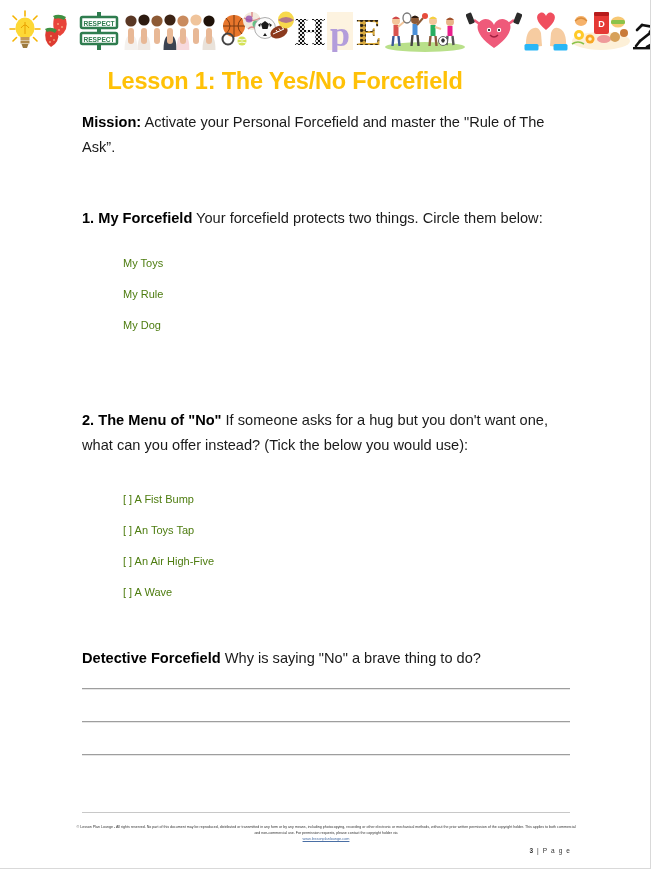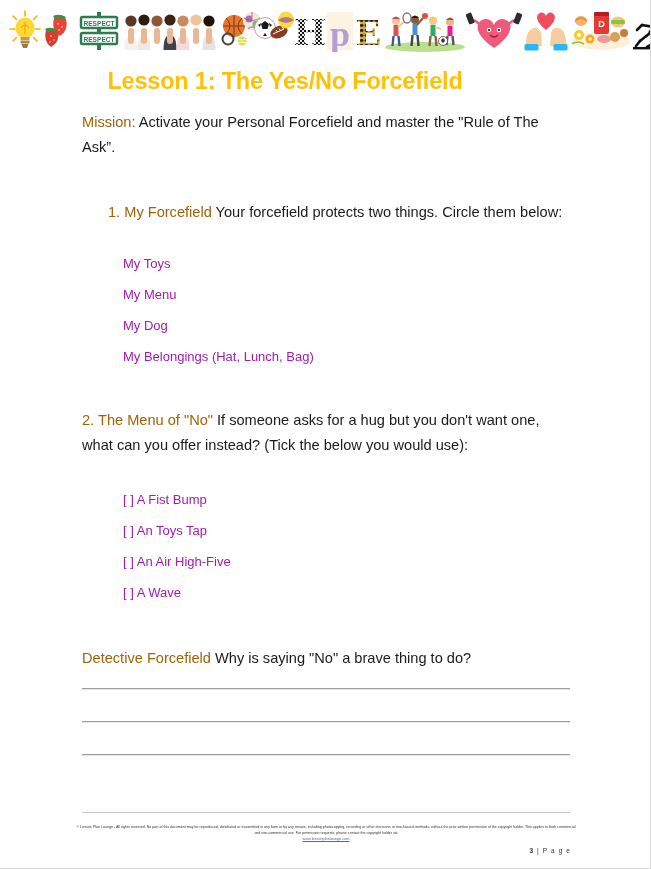--- a/index.html
+++ b/index.html
@@ -57,34 +57,34 @@
 
   
   .body-block {
     position: absolute;
     left: 82px;
     width: 488px;
     font-size: 14.6px;
     line-height: 25px;
     color: #1a1a1a;
   }
-  .body-block b { font-weight: normal; color: #a16207; }
+  .body-block b { font-weight: bold; color: #000000; }
 
   .mission { top: 110px; }
-  .q1 { top: 200px; margin-left: 26px; }
+  .q1 { top: 206px; }
   .q2 { top: 408px; }
   .reflection { top: 646px; }
 
   
   .option-list {
     position: absolute;
     left: 123px;
     width: 440px;
-    font-size: 13px;
-    color: #a21caf;
+    font-size: 11px;
+    color: #4d7c0f;
   }
   .option-list .opt {
     height: 31px;
     line-height: 31px;
     white-space: pre;
   }
   .list1 { top: 248px; }
   .list2 { top: 484px; }
 
   
@@ -391,23 +391,22 @@
   </div>
 
   <div class="lesson-title">Lesson 1: The Yes/No Forcefield</div>
 
   <div class="body-block mission"><b>Mission:</b><span> Activate your Personal Forcefield and master the "Rule of The Ask”.</span></div>
 
   <div class="body-block q1"><b>1. My Forcefield</b><span> Your forcefield protects two things. Circle them below:</span></div>
 
   <div class="option-list list1">
     <div class="opt">My Toys</div>
-    <div class="opt">My Menu</div>
+    <div class="opt">My Rule</div>
     <div class="opt">My Dog</div>
-    <div class="opt">My Belongings (Hat, Lunch, Bag)</div>
   </div>
 
   <div class="body-block q2"><b>2. The Menu of "No"</b><span> If someone asks for a hug but you don't want one, what can you offer instead? (Tick the below you would use):</span></div>
 
   <div class="option-list list2">
     <div class="opt">[ ] A Fist Bump</div>
     <div class="opt">[ ] An Toys Tap</div>
     <div class="opt">[ ] An Air High-Five</div>
     <div class="opt">[ ] A Wave</div>
   </div>

